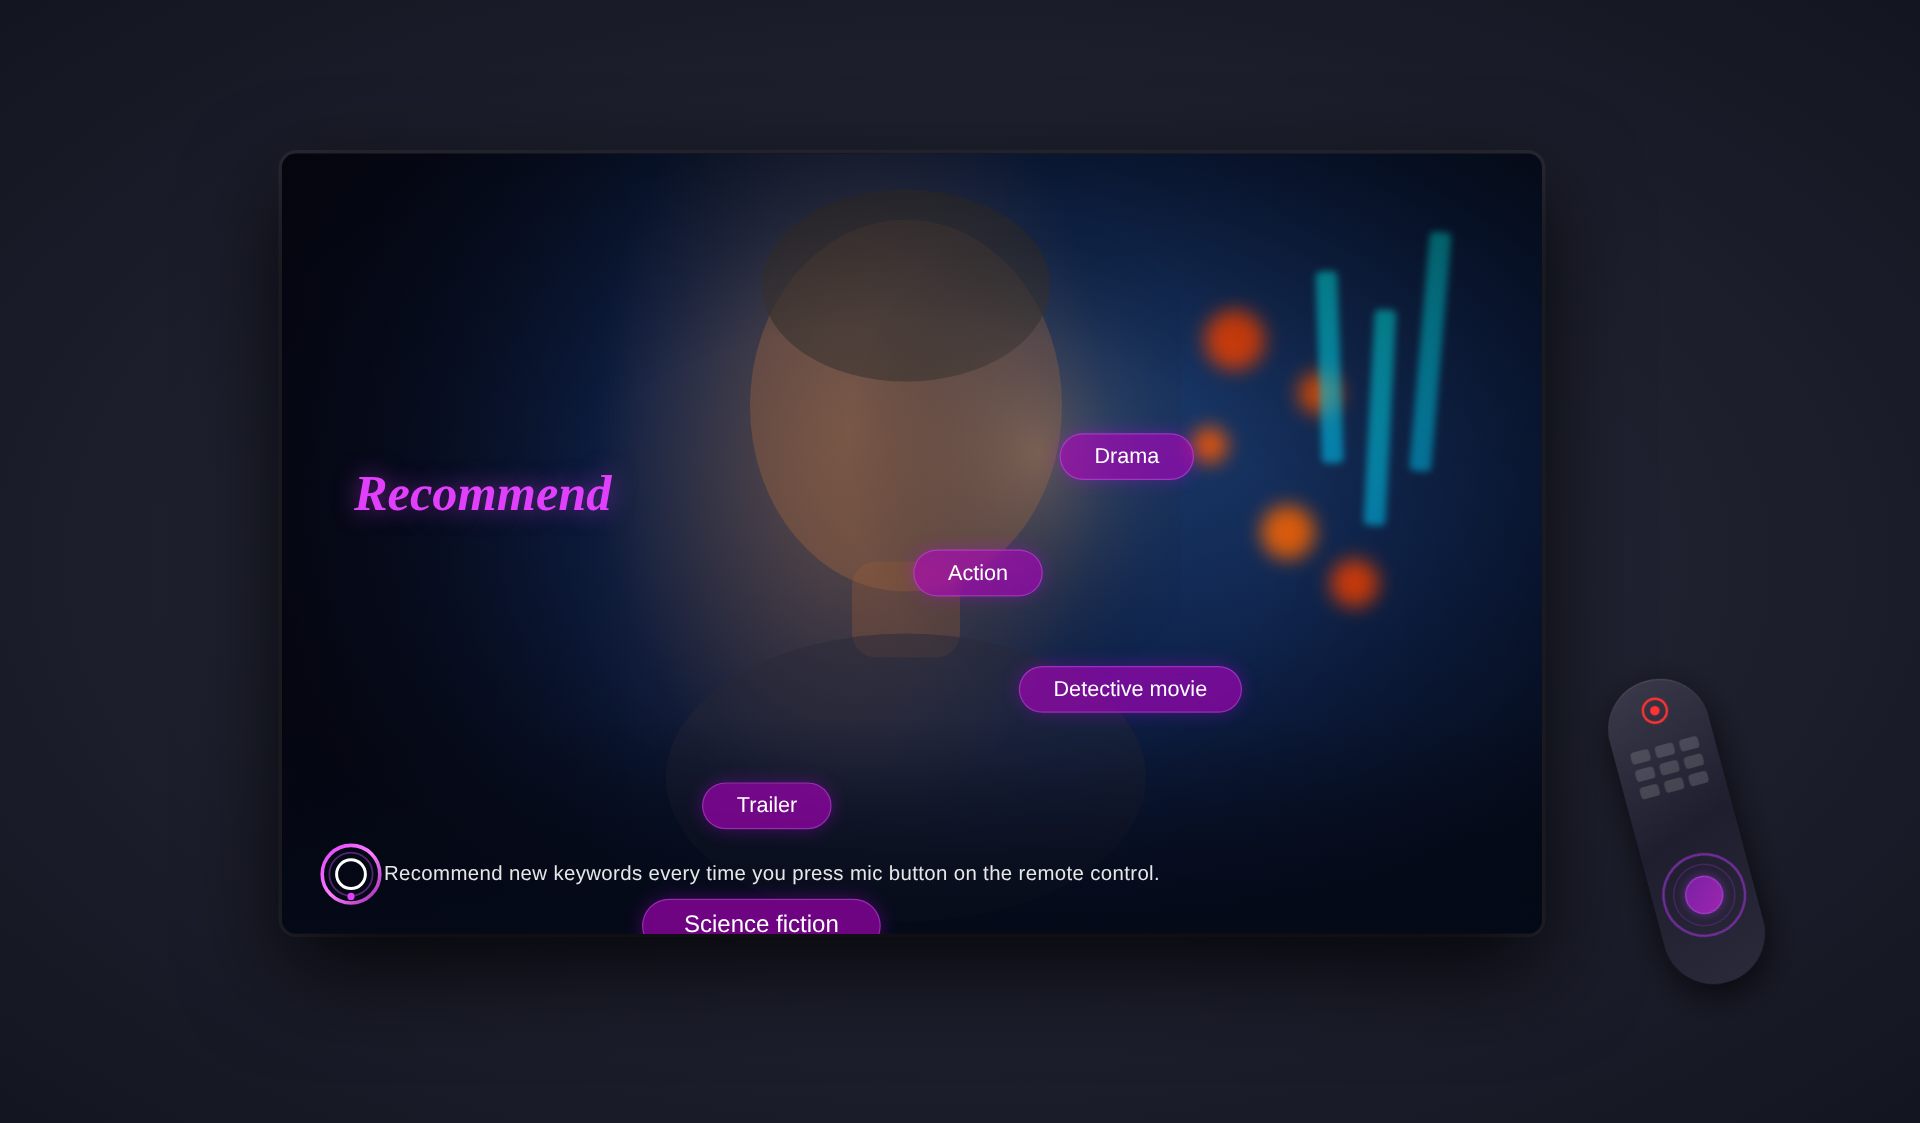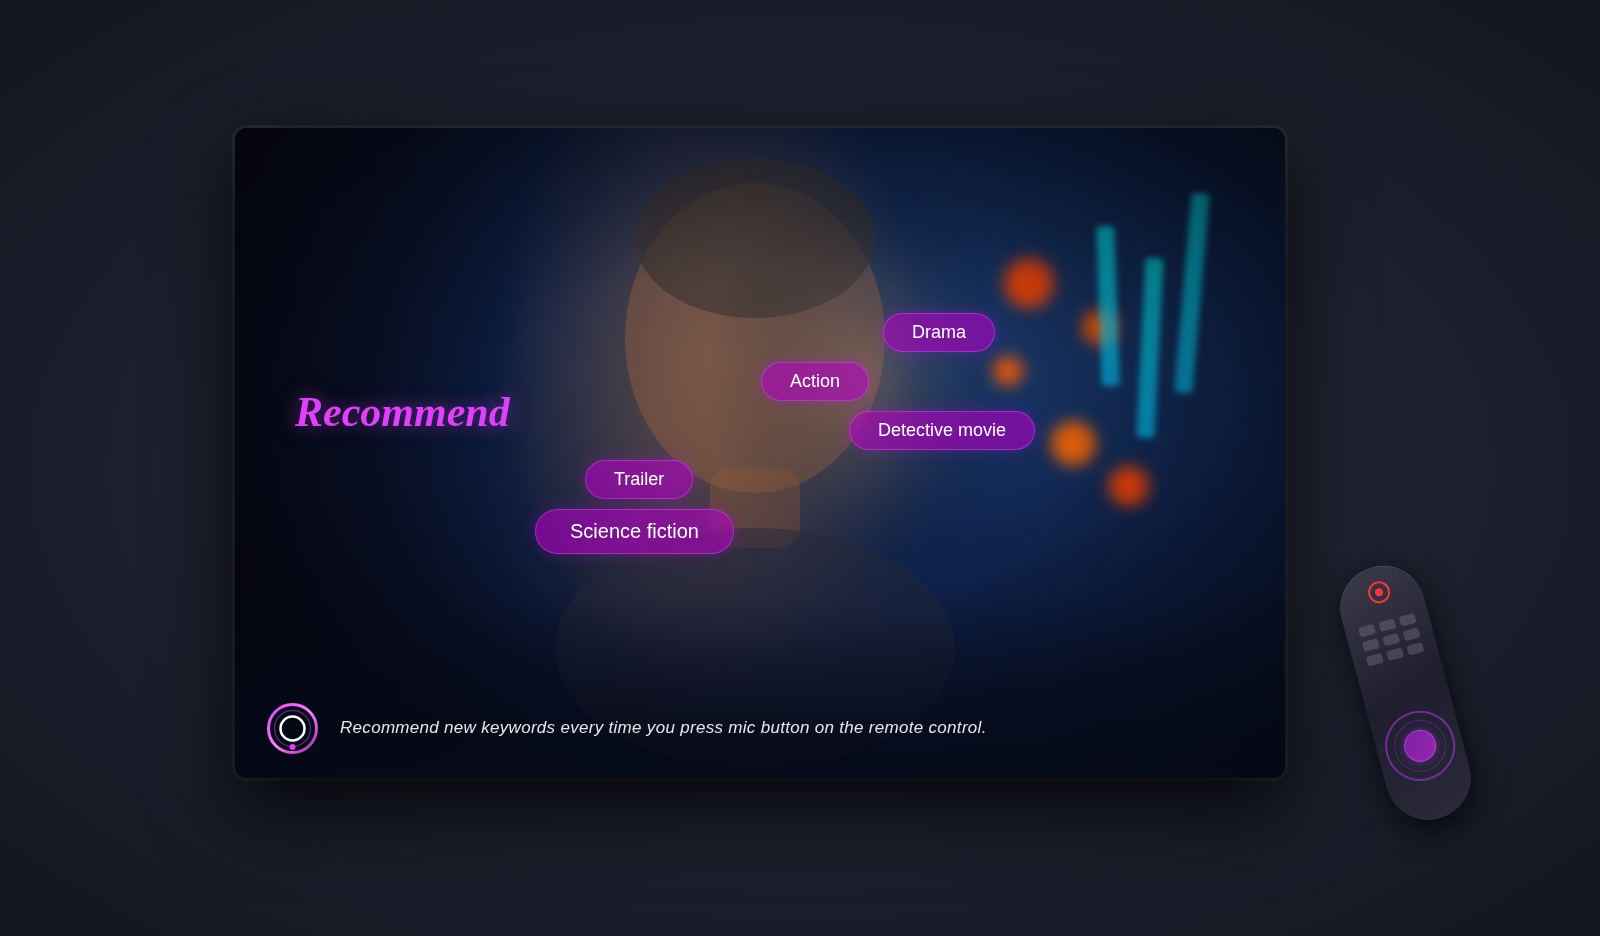--- a/index.html
+++ b/index.html
@@ -174,36 +174,35 @@
       background: rgba(180, 0, 200, 0.6);
       backdrop-filter: blur(4px);
       border: 1px solid rgba(220, 100, 255, 0.4);
       border-radius: 30px;
       padding: 8px 28px;
       color: white;
       font-size: 18px;
       font-weight: 500;
       white-space: nowrap;
       box-shadow: 0 0 15px rgba(200, 0, 255, 0.3);
+      margin-top: 48px;
     }
 
     .chip.large { font-size: 20px; padding: 10px 34px; }
 
     
     .bottom-bar {
       position: absolute;
       bottom: 0;
       left: 0;
       width: 100%;
       height: 100px;
       display: flex;
       align-items: center;
       padding: 0 30px;
-      gap: 20px;
-      font-style: italic;
     }
 
     .voice-svg {
       width: 55px;
       height: 55px;
     }
 
     .bottom-text {
       color: rgba(255, 255, 255, 0.9);
       font-size: 17px;

